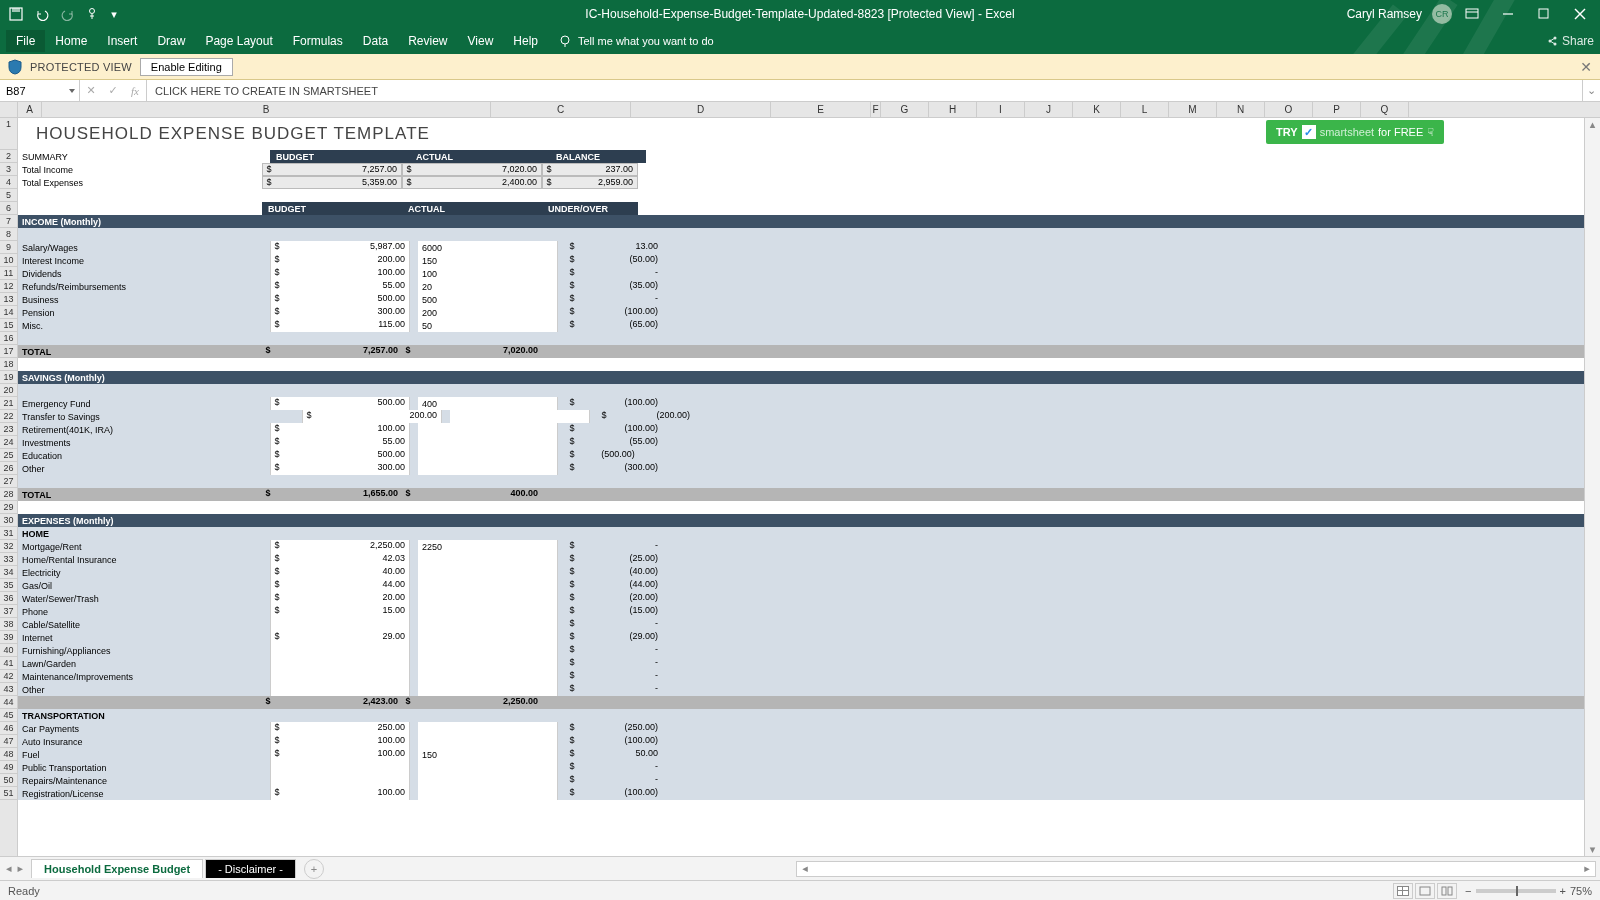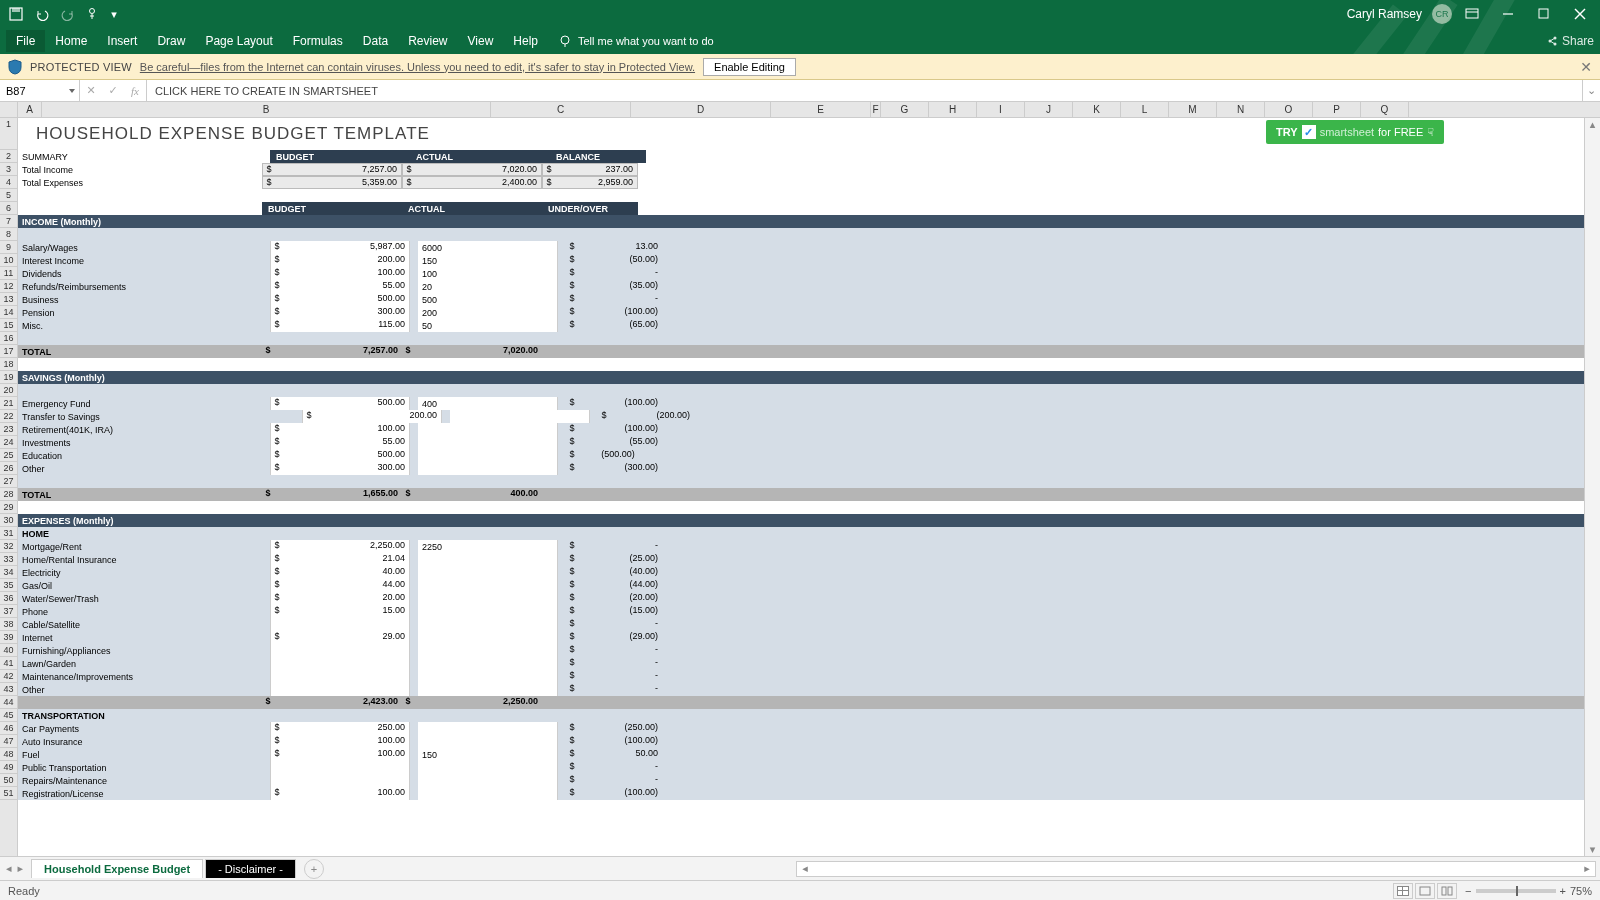--- a/index.html
+++ b/index.html
@@ -94,20 +94,21 @@
         </svg>
       </div>
     <div class="qat-btn">
         <svg width="14" height="14">
           <circle cx="5" cy="4" r="2.5" fill="none" stroke="#fff"></circle>
           <path d="M5 7 L5 12 M3 9 L7 9" stroke="#fff"></path>
         </svg>
       </div>
     <div class="qat-btn" style="width:12px;">▾</div>
   </div>
+  <div class="title-text">IC-Household-Expense-Budget-Template-Updated-8823  [Protected View]  -  Excel</div>
   <div class="watermark">
     <svg width="260" height="60">
         <g stroke="#fff" stroke-width="18" fill="none" opacity=".5">
           <path d="M20 60 L60 10"></path>
           <path d="M70 60 L110 0"></path>
           <path d="M130 60 L170 -10"></path>
         </g>
       </svg>
   </div>
   <div class="win-ctrl">
@@ -173,21 +174,20 @@
   </div>
 </div>
 
 <div class="protected-bar">
   <span class="shield">
       <svg width="14" height="16">
         <path d="M7 1 L13 3 L13 8 Q13 14 7 15 Q1 14 1 8 L1 3 Z" fill="#2a7ab0" stroke="#1a5a8a"></path>
       </svg>
     </span>
   <span class="pv-label">PROTECTED VIEW</span>
-  <span class="pv-msg">Be careful—files from the Internet can contain viruses. Unless you need to edit, it's safer to stay in Protected View.</span>
   <button class="enable-btn">Enable Editing</button>
   <span class="pv-close">✕</span>
 </div>
 
 <div class="formula-bar">
   <div class="namebox">B87</div>
   <div class="fb-btns">
     <div class="fb-btn">✕</div>
     <div class="fb-btn">✓</div>
     <div class="fb-btn fx">fx</div>
@@ -535,21 +535,21 @@
             <div style="width: 140px; background: rgb(255, 255, 255); border-right: 1px solid rgb(204, 204, 204); padding-left: 4px; display: flex; align-items: center;">2250</div>
             <div style="width: 96px; display: flex;">
               <span class="dollar">$</span>
               <span style="flex:1;text-align:right;padding-right:4px">-</span>
             </div>
           </div>
           <div class="row shade">
             <div class="colB" style="width: 244px;">  Home/Rental Insurance</div>
             <div style="width: 140px; display: flex; background: rgb(255, 255, 255); border-left: 1px solid rgb(204, 204, 204); border-right: 1px solid rgb(204, 204, 204);">
               <span class="dollar">$</span>
-              <span style="flex:1;text-align:right;padding-right:4px">21.04</span>
+              <span style="flex:1;text-align:right;padding-right:4px">42.03</span>
             </div>
             <div style="width: 140px; background: rgb(255, 255, 255); border-right: 1px solid rgb(204, 204, 204); padding-left: 4px; display: flex; align-items: center;"></div>
             <div style="width: 96px; display: flex;">
               <span class="dollar">$</span>
               <span style="flex:1;text-align:right;padding-right:4px">(25.00)</span>
             </div>
           </div>
           <div class="row shade">
             <div class="colB" style="width: 244px;">  Electricity</div>
             <div style="width: 140px; display: flex; background: rgb(255, 255, 255); border-left: 1px solid rgb(204, 204, 204); border-right: 1px solid rgb(204, 204, 204);">

